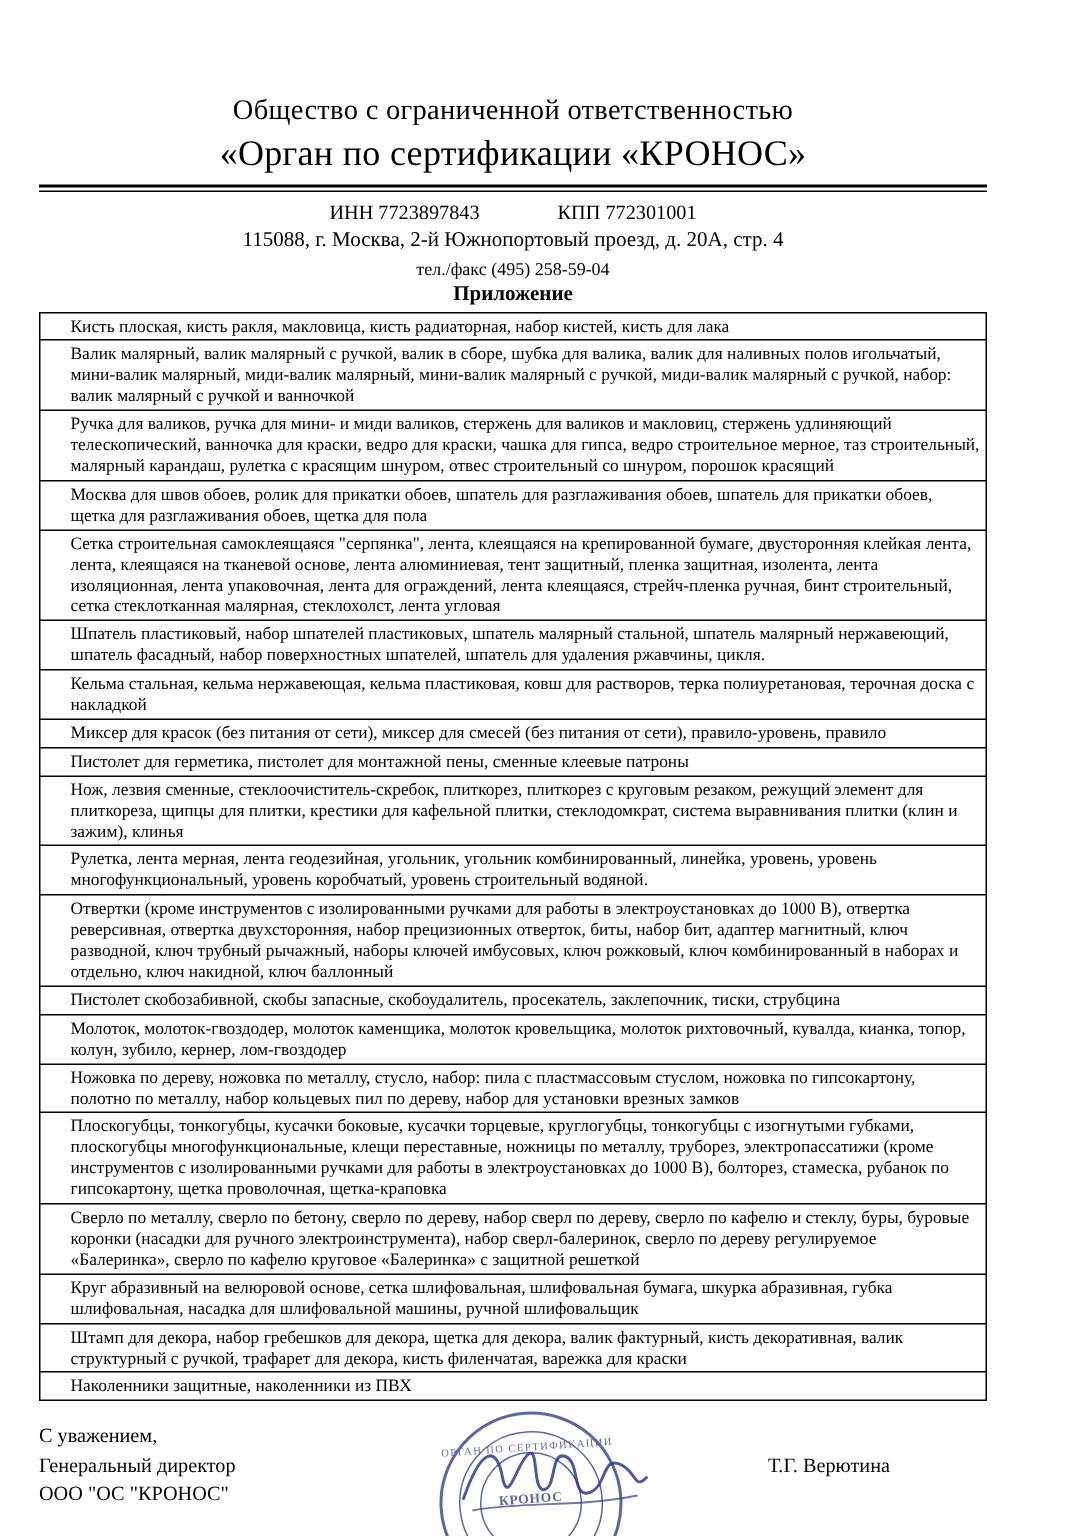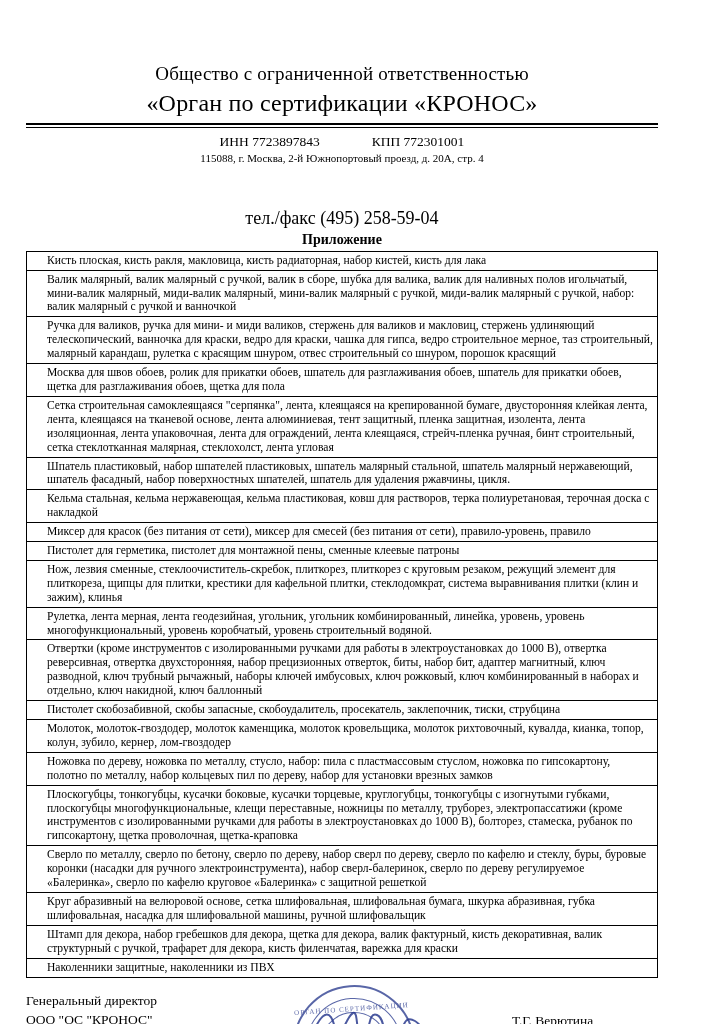--- a/index.html
+++ b/index.html
@@ -44,27 +44,26 @@
     height: 2px;
   }
   .ident-row {
     display: flex;
     justify-content: center;
     gap: 52px;
     font-size: 13.5px;
     line-height: 1.35;
   }
   .addr-line {
-    font-size: 11px;
+    font-size: 14px;
     line-height: 1.4;
   }
   .phone-line {
-    font-size: 18px;
+    font-size: 12px;
     line-height: 1.4;
-    margin-top: 39px;
   }
   .appendix-title {
     font-size: 14px;
     font-weight: bold;
     margin-top: 1px;
     margin-bottom: 3px;
   }
   table.items {
     width: 100%;
     border-collapse: collapse;
@@ -253,20 +252,21 @@
         </tr>
       <tr>
           <td>Наколенники защитные, наколенники из ПВХ</td>
         </tr>
     </tbody>
   </table>
 
   <div class="signature">
     <div class="sig-grid">
       <div class="sig-left">
+        <div>С уважением,</div>
         <div>Генеральный директор</div>
         <div>ООО "ОС "КРОНОС"</div>
       </div>
 
       <div class="sig-mid">
         <div class="stamp">
           <div class="stamp-inner"></div>
           <div class="stamp-inner2"></div>
           <div class="stamp-text-top">ОРГАН ПО СЕРТИФИКАЦИИ</div>
           <div class="stamp-text-mid">КРОНОС</div>

